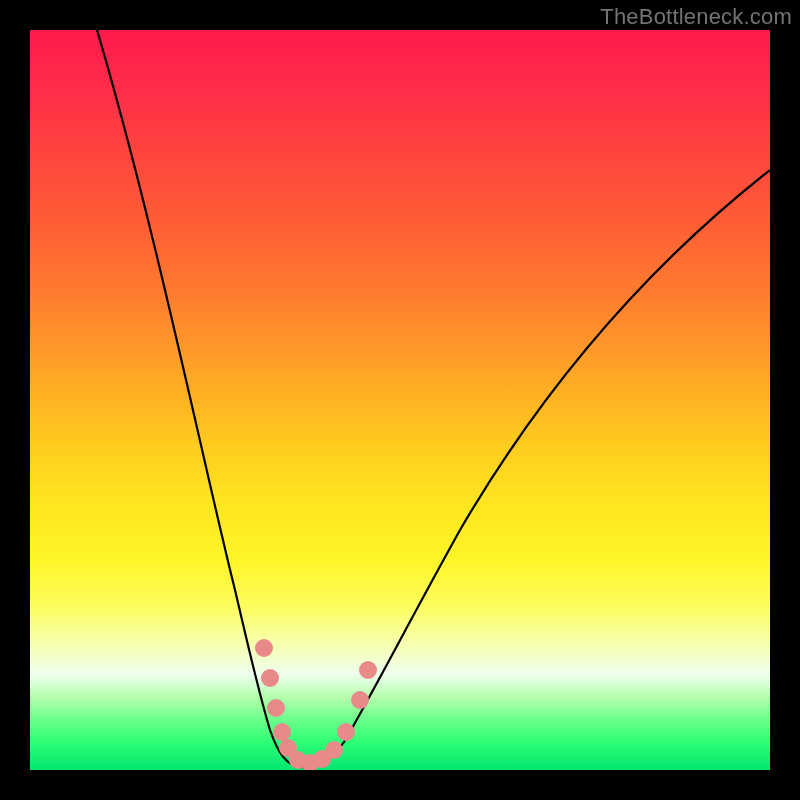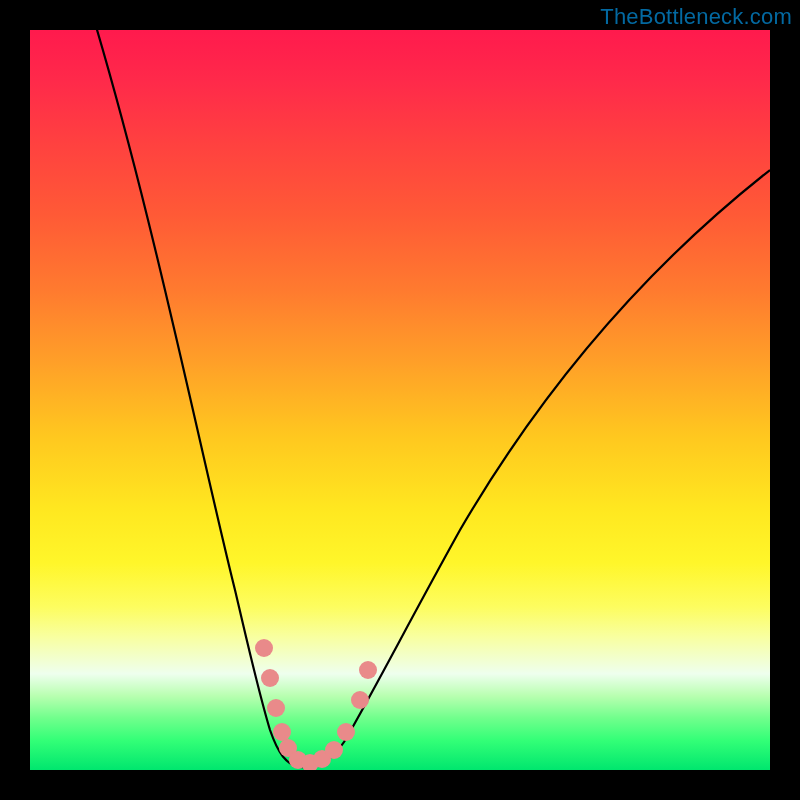--- a/index.html
+++ b/index.html
@@ -38,21 +38,21 @@
       #b8ffb0 90%,
       #70ff8c 93%,
       #33ff77 96%,
       #00e66e 100%
     );
   }
   .watermark {
     position: absolute;
     top: 4px;
     right: 8px;
-    color: #0369a1;
+    color: #737373;
     font-size: 22px;
     letter-spacing: 0.2px;
     z-index: 10;
   }
   svg.curve {
     position: absolute;
     inset: 0;
     width: 100%;
     height: 100%;
   }

